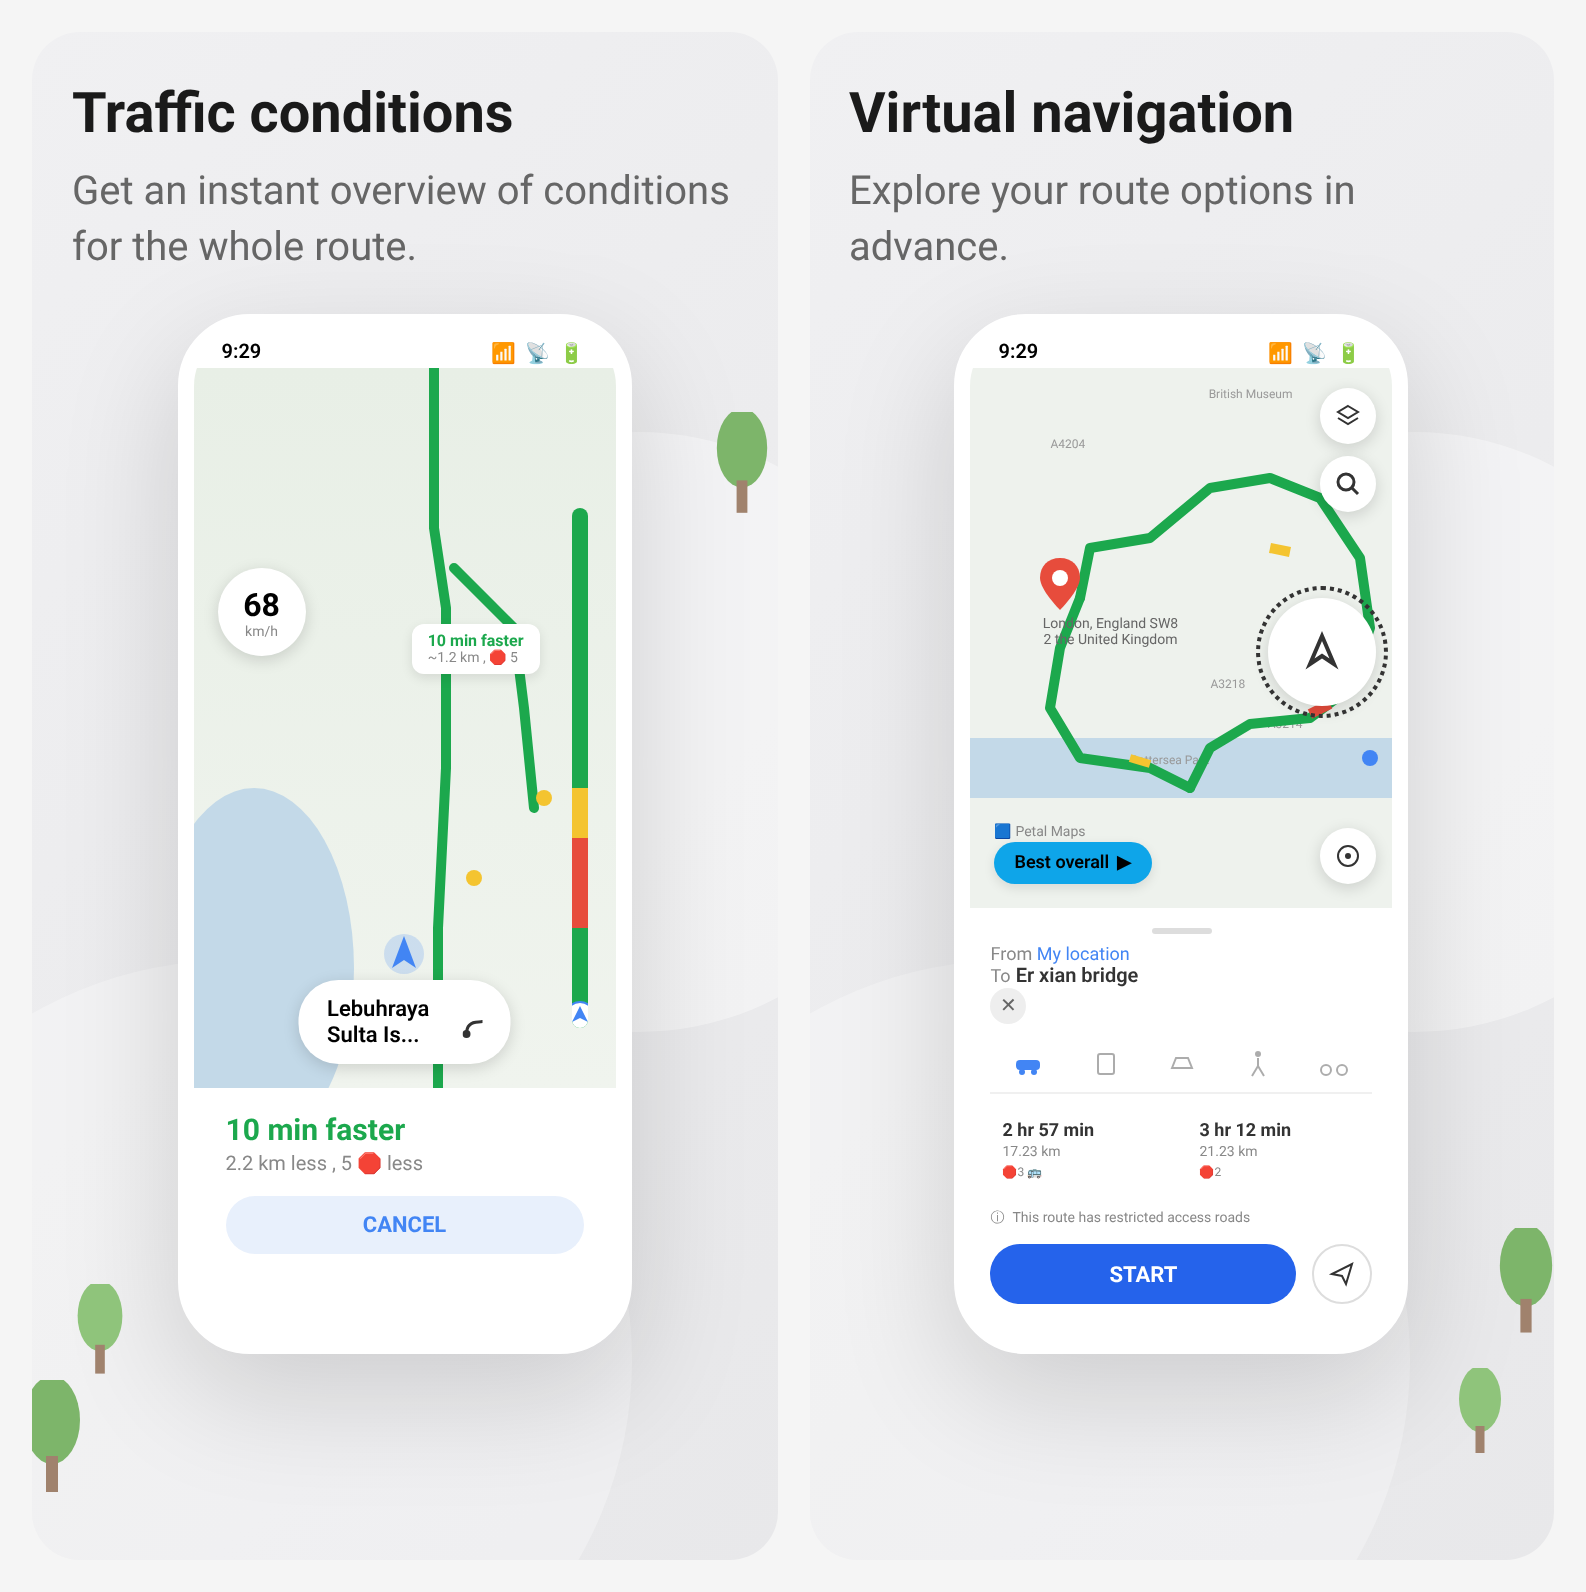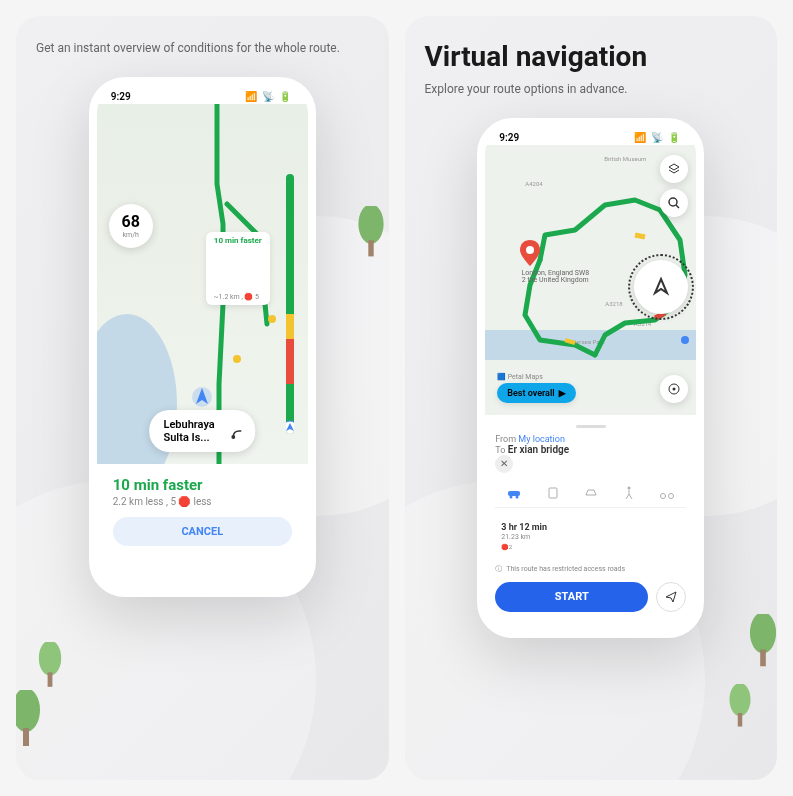--- a/index.html
+++ b/index.html
@@ -46,21 +46,21 @@
     }
     .panel-title {
       font-size: 28px;
       font-weight: 700;
       color: #1a1a1a;
       margin-bottom: 8px;
       position: relative;
       z-index: 1;
     }
     .panel-subtitle {
-      font-size: 12px;
+      font-size: 20px;
       color: #666;
       line-height: 1.4;
       margin-bottom: 20px;
       position: relative;
       z-index: 1;
     }
     .phone {
       width: 227px;
       height: 520px;
       background: #fff;
@@ -137,21 +137,20 @@
       font-size: 8px;
       box-shadow: 0 2px 6px rgba(0,0,0,0.1);
     }
     .route-badge-title {
       color: #1ca84d;
       font-weight: 700;
     }
     .route-badge-sub {
       color: #888;
       font-size: 7px;
-      margin-top: 48px;
     }
     .traffic-bar {
       position: absolute;
       right: 14px;
       top: 70px;
       width: 8px;
       height: 260px;
       background: #1ca84d;
       border-radius: 4px;
       overflow: hidden;
@@ -414,20 +413,21 @@
     }
     .tree svg {
       width: 100%;
       height: 100%;
     }
   </style>
 </head>
 <body>
 
 <div class="panel">
+  <h2 class="panel-title">Traffic conditions</h2>
   <p class="panel-subtitle">Get an instant overview of conditions for the whole route.</p>
 
   <div class="tree" style="left:-10px;bottom:30px;width:40px;height:60px;">
     <svg viewBox="0 0 40 60">
         <ellipse cx="20" cy="20" rx="14" ry="22" fill="#7db56a"></ellipse>
         <rect x="17" y="38" width="6" height="18" fill="#a0826d"></rect>
       </svg>
   </div>
   <div class="tree" style="left:18px;bottom:90px;width:32px;height:48px;">
     <svg viewBox="0 0 40 60">
@@ -622,20 +622,25 @@
             <path d="M8 5 L8 9 M8 9 L5 14 M8 9 L11 14" stroke="#333"></path>
           </svg>
         <svg class="mode-icon" viewBox="0 0 16 16">
             <circle cx="4" cy="11" r="2.5" stroke="#333" fill="none"></circle>
             <circle cx="12" cy="11" r="2.5" stroke="#333" fill="none"></circle>
           </svg>
       </div>
 
       <div class="route-options">
         <div class="route-card">
+          <div class="route-card-time">2 hr 57 min</div>
+          <div class="route-card-dist">17.23 km</div>
+          <div class="route-card-icons">🛑3 🚌</div>
+        </div>
+        <div class="route-card">
           <div class="route-card-time">3 hr 12 min</div>
           <div class="route-card-dist">21.23 km</div>
           <div class="route-card-icons">🛑2</div>
         </div>
       </div>
 
       <div class="warning-row">
         <span>ⓘ</span>
         <span>This route has restricted access roads</span>
       </div>

